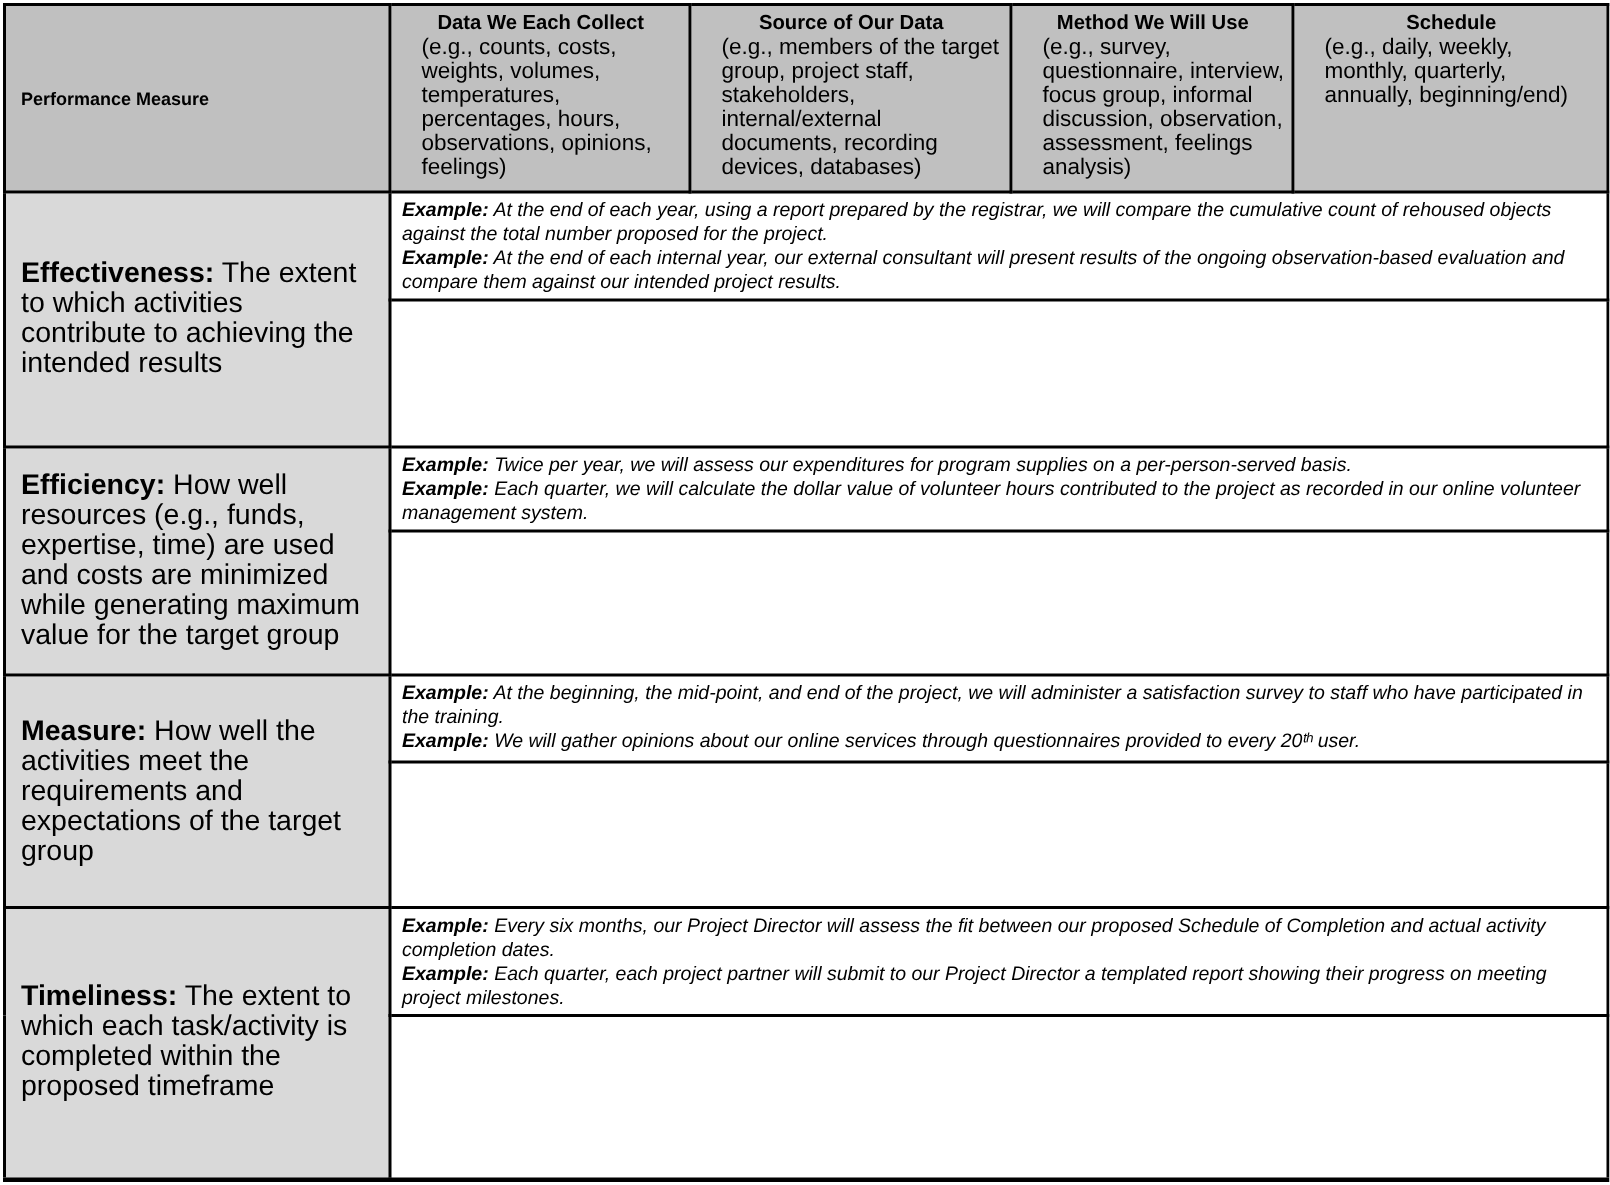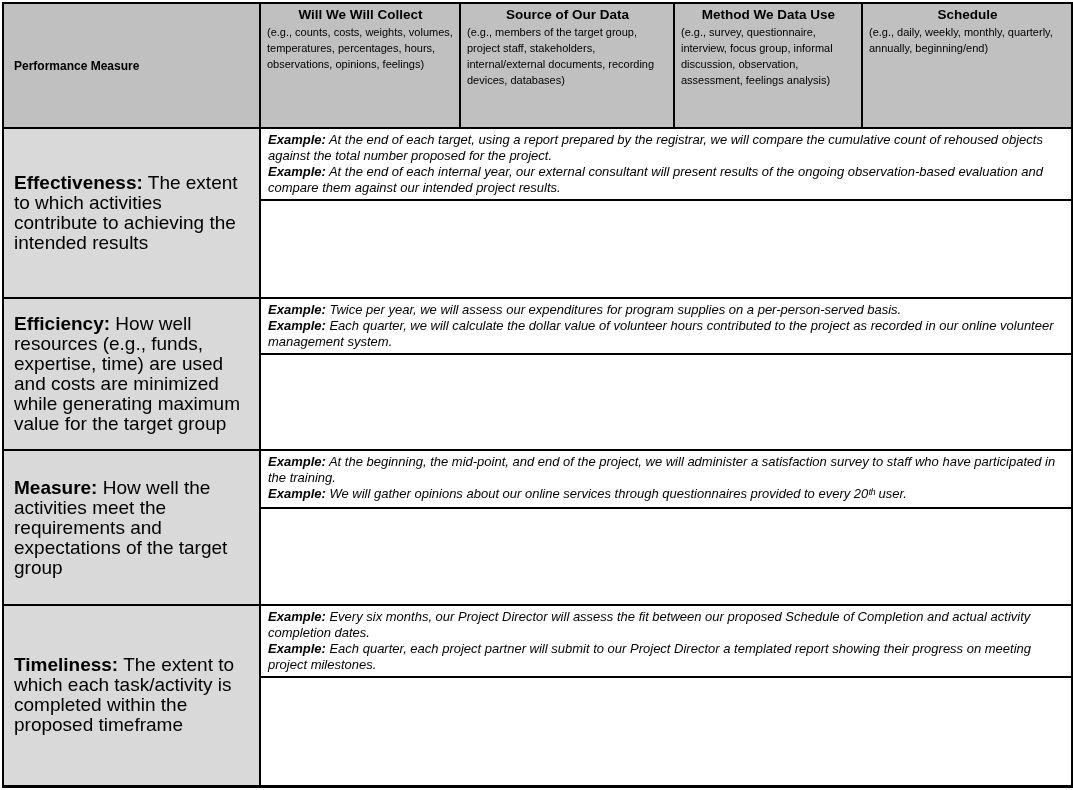--- a/index.html
+++ b/index.html
@@ -38,23 +38,24 @@
     padding: 0 10px;
   }
   td.hd { vertical-align: top; padding: 2px 5px 0 6px; }
   .hd-title {
     text-align: center;
     font-weight: bold;
     font-size: 13.5px;
     line-height: 17px;
   }
   .hd-sub {
-    font-size: 11px;
+    font-size: 15px;
     line-height: 16px;
     margin-top: 1px;
+    margin-left: 14px;
   }
 
   
   td.label {
     background: var(--label-bg, #d9d9d9);
     vertical-align: middle;
     font-size: 19px;
     line-height: 20px;
     padding: 14px 10px;
   }
@@ -94,43 +95,43 @@
       <col style="width:200px">
       <col style="width:214px">
       <col style="width:188px">
       <col style="width:210px">
     </colgroup>
 
     <tbody>
         <tr class="hdr">
       <td class="pm-cell">Performance Measure</td>
       <td class="hd">
-        <div class="hd-title">Will We Will Collect</div>
+        <div class="hd-title">Data We Each Collect</div>
         <div class="hd-sub">(e.g., counts, costs, weights, volumes, temperatures, percentages, hours, observations, opinions, feelings)</div>
       </td>
       <td class="hd">
         <div class="hd-title">Source of Our Data</div>
         <div class="hd-sub">(e.g., members of the target group, project staff, stakeholders, internal/external documents, recording devices, databases)</div>
       </td>
       <td class="hd">
-        <div class="hd-title">Method We Data Use</div>
+        <div class="hd-title">Method We Will Use</div>
         <div class="hd-sub">(e.g., survey, questionnaire, interview, focus group, informal discussion, observation, assessment, feelings analysis)</div>
       </td>
       <td class="hd">
         <div class="hd-title">Schedule</div>
         <div class="hd-sub">(e.g., daily, weekly, monthly, quarterly, annually, beginning/end)</div>
       </td>
     </tr>
 
     <tr class="r0-top">
       <td class="label" rowspan="2">
         <span class="term">Effectiveness:</span><span> The extent to which activities contribute to achieving the intended results</span>
       </td>
       <td class="example" colspan="4">
-        <div class="ex"><span class="ex-label">Example:</span><span> At the end of each target, using a report prepared by the registrar, we will compare the cumulative count of rehoused objects against the total number proposed for the project.</span></div>
+        <div class="ex"><span class="ex-label">Example:</span><span> At the end of each year, using a report prepared by the registrar, we will compare the cumulative count of rehoused objects against the total number proposed for the project.</span></div>
         <div class="ex"><span class="ex-label">Example:</span><span> At the end of each internal year, our external consultant will present results of the ongoing observation-based evaluation and compare them against our intended project results.</span></div>
       </td>
     </tr>
     <tr class="r0-blank">
       <td class="blank" colspan="4"></td>
     </tr>
 
     <tr class="r1-top">
       <td class="label" rowspan="2">
         <span class="term">Efficiency:</span><span> How well resources (e.g., funds, expertise, time) are used and costs are minimized while generating maximum value for the target group</span>

